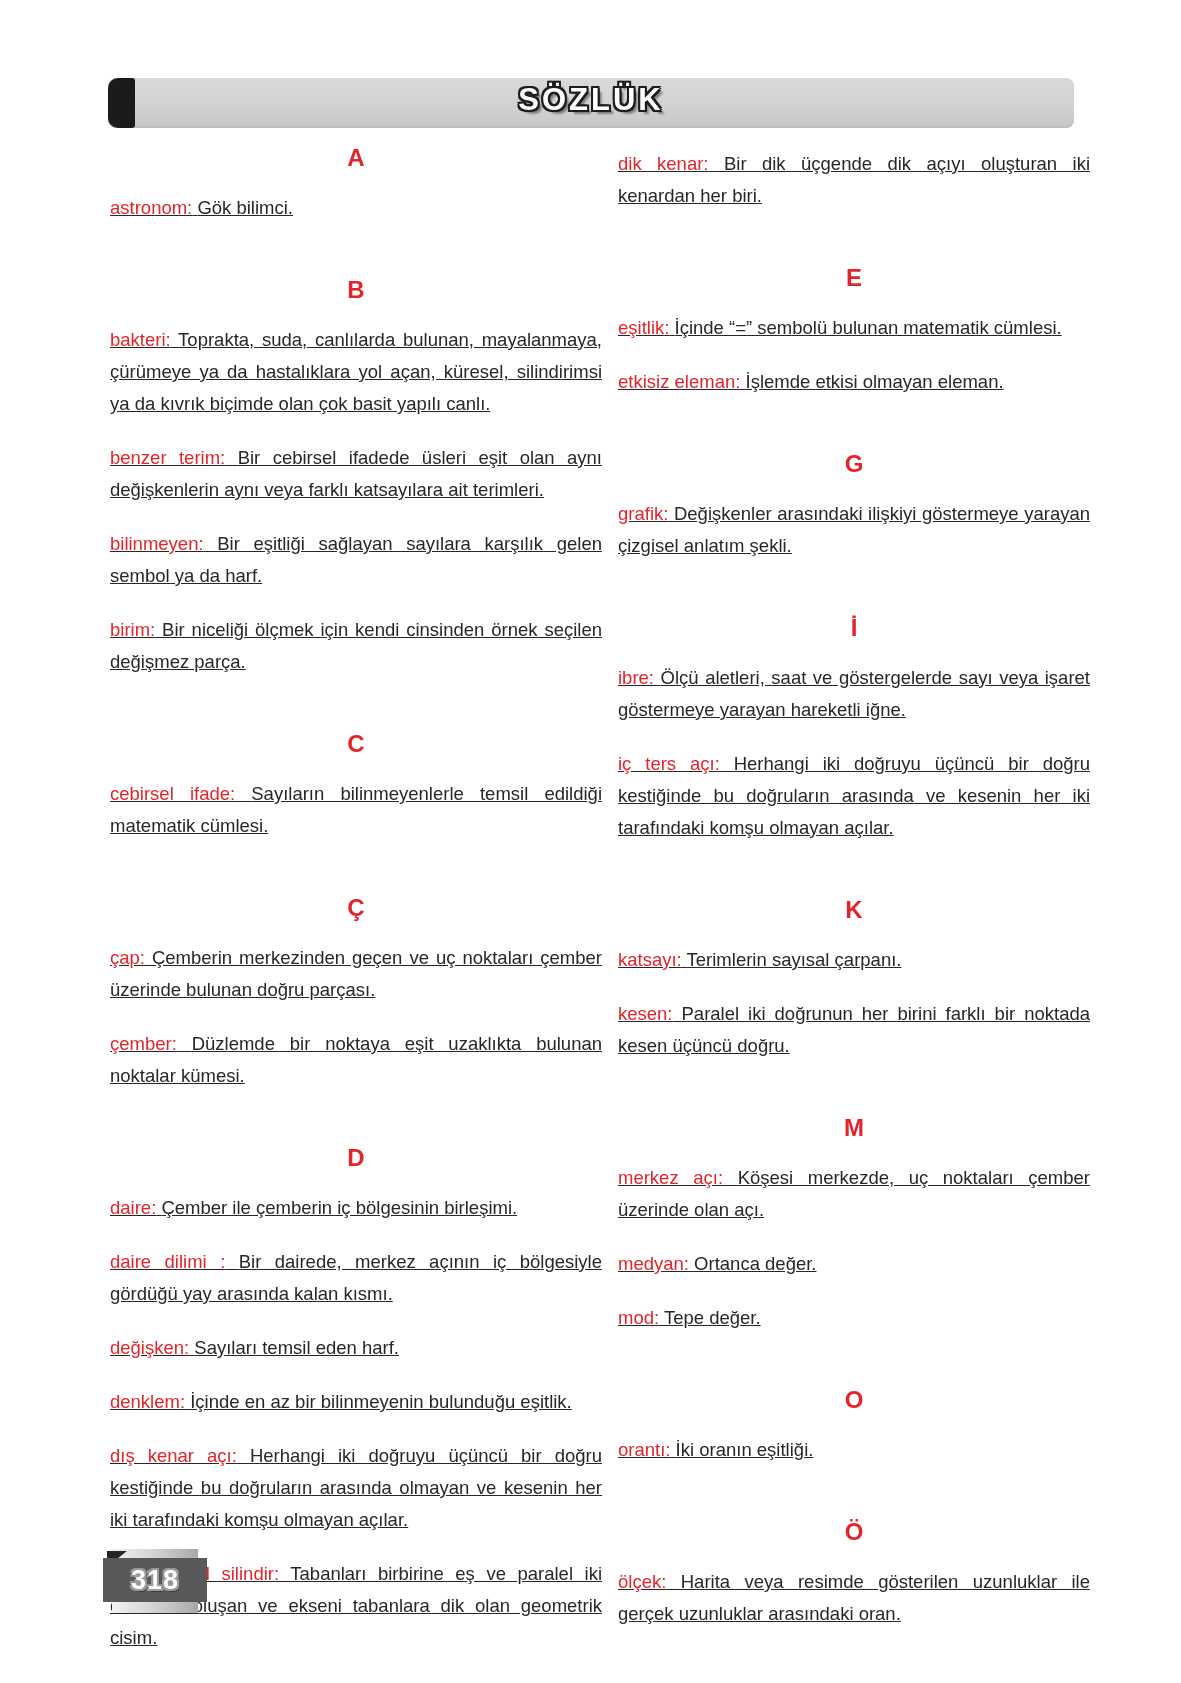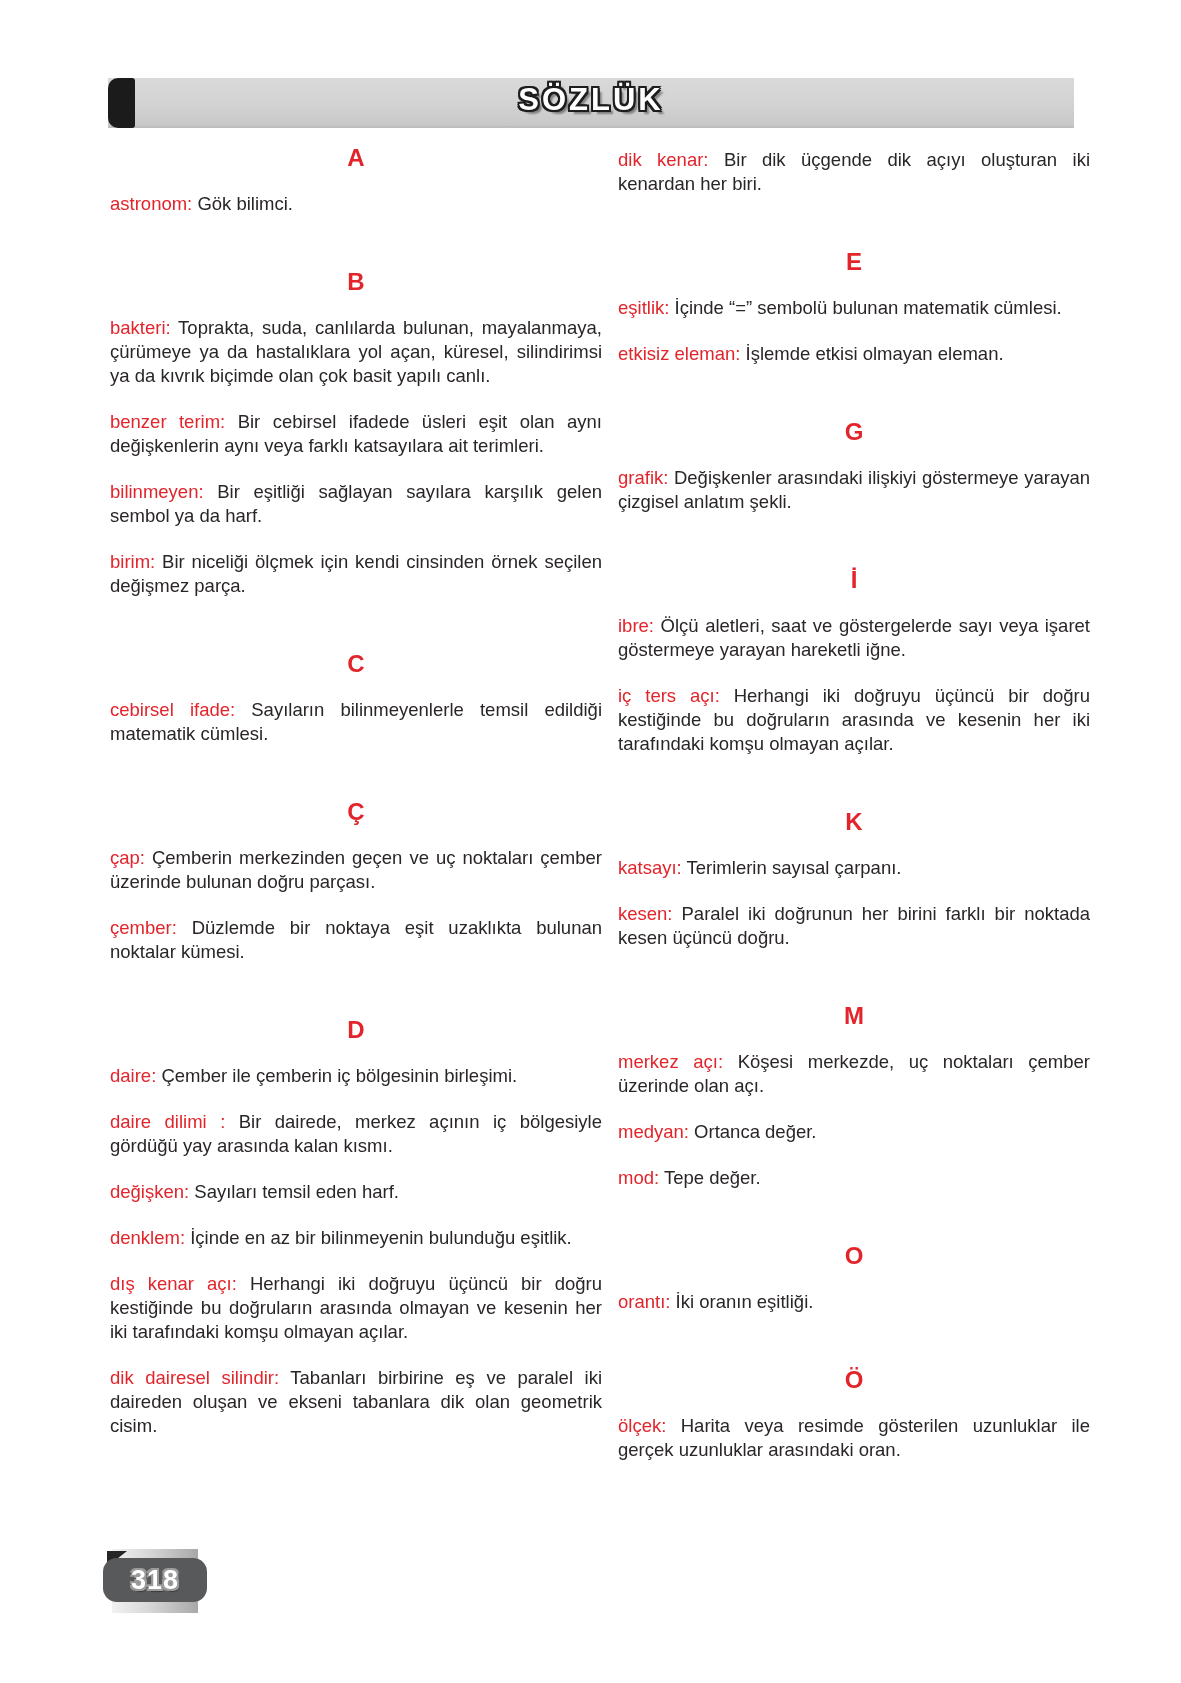--- a/index.html
+++ b/index.html
@@ -18,21 +18,21 @@
     width:1181px; height:1683px;
     background:#ffffff;
     overflow:hidden;
   }
 
   
   .header-bar{
     position:absolute; left:108px; top:78px;
     width:966px; height:50px;
     background:linear-gradient(180deg, #d9d9d9 0%, var(--bar) 55%, #c7c7c7 100%);
-    border-radius:0;
+    border-radius:8px;
     border-bottom:2px solid #bdbdbd;
   }
   .header-tab{
     position:absolute; left:0; top:0;
     width:27px; height:50px;
     background:var(--tab);
     border-radius:10px 3px 3px 10px;
   }
   .header-title{
     position:absolute; left:0; right:0; top:4px;
@@ -53,23 +53,24 @@
   .col-right{ left:618px; width:472px; }
 
   .letter-heading{
     margin-top:54px;
     text-align:center;
     font-size:24px; line-height:24px; font-weight:bold;
     color:var(--red);
   }
   .entry{
     margin-top:22px;
-    font-size:18.5px; line-height:24px;
+    font-size:18.5px; line-height:32px;
     text-align:justify;
     color:var(--text);
+    text-decoration:underline;
   }
   .entry .term{ color:var(--red); }
   .col > :first-child{ margin-top:18px; }
   .col-right > .entry:first-child{ margin-top:20px; }
 
   
   .ribbon{
     position:absolute; left:112px; top:1549px;
     width:86px; height:64px;
     background:linear-gradient(90deg, #f2f2f2 0%, #d6d6d6 45%, #a8a8a8 100%);
@@ -77,21 +78,21 @@
   .fold{
     position:absolute; left:107px; top:1551px;
     width:20px; height:16px;
     background:#262626;
     clip-path:polygon(0 100%, 0 0, 100% 0);
   }
   .badge{
     position:absolute; left:103px; top:1558px;
     width:104px; height:44px;
     background:var(--badge);
-    border-radius:14px;
+    border-radius:0;
     color:#ffffff;
     font-size:27px; font-weight:bold;
     text-align:center; line-height:44px; letter-spacing:1px;
     text-shadow:
       -2px -2px 0 #9b9b9b, 2px -2px 0 #9b9b9b,
       -2px  2px 0 #9b9b9b, 2px  2px 0 #9b9b9b,
        2px  3px 1px #3a3a3a;
   }
 </style>
 </head>

